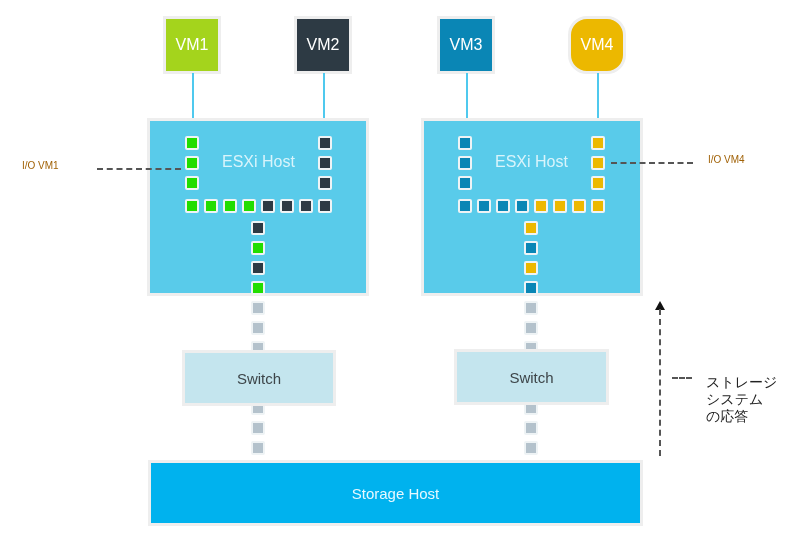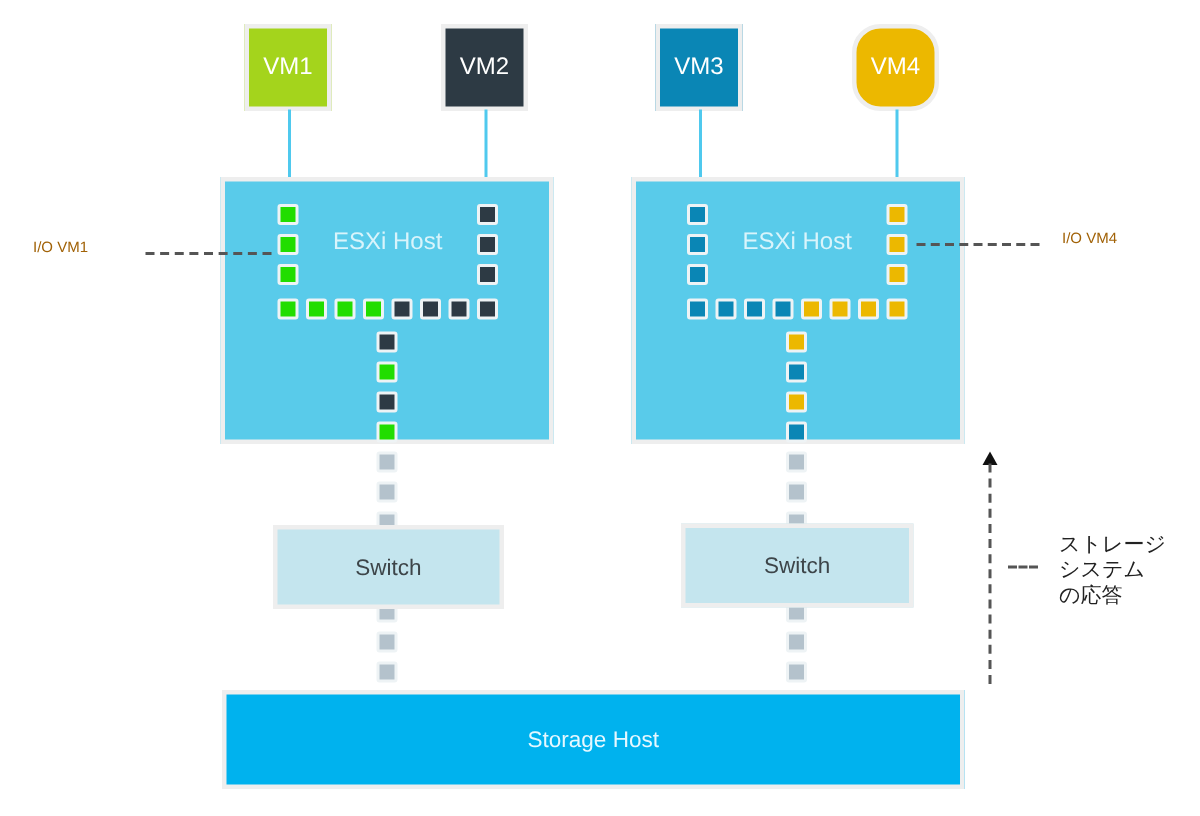--- a/index.html
+++ b/index.html
@@ -10,21 +10,21 @@
         align-items: center; justify-content: center; color: #ffffff; font-size: 16px; }
   .vline { width: 2px; background: #4fc9ee; }
   .host { background: #59cbea; border: 3px solid #eeeeee; }
   .host-label { color: #d9f4fb; font-size: 16px; }
   .sq { width: 14px; height: 14px; border: 2px solid #eef3f5; border-radius: 2px; }
   .switch { background: #c4e5ee; border: 3px solid #eeeeee; display: flex;
             align-items: center; justify-content: center; color: #3d4549; font-size: 15px; }
   .storage { background: #00b2ee; border: 3px solid #eeeeee; display: flex;
              align-items: center; justify-content: center; color: #e6f8ff; font-size: 15px; }
   .note { color: #a16207; font-size: 10px; white-space: nowrap; }
-  .jp { color: #222222; font-size: 14px; line-height: 17px; white-space: nowrap; }
+  .jp { color: #222222; font-size: 14px; line-height: 17px; white-space: nowrap; margin-top: 20px; }
   .dash-h { height: 0; border-top: 2px dashed #555555; }
   .dash-v { width: 0; border-left: 2px dashed #555555; }
   .arrow-head { width: 0; height: 0; border-left: 5px solid transparent;
                 border-right: 5px solid transparent; border-bottom: 9px solid #111111; }
 </style>
 </head>
 <body>
 
 <div class="abs vm" style="left: 163px; top: 16px; background: rgb(164, 212, 28);">
     <span>VM1</span>

